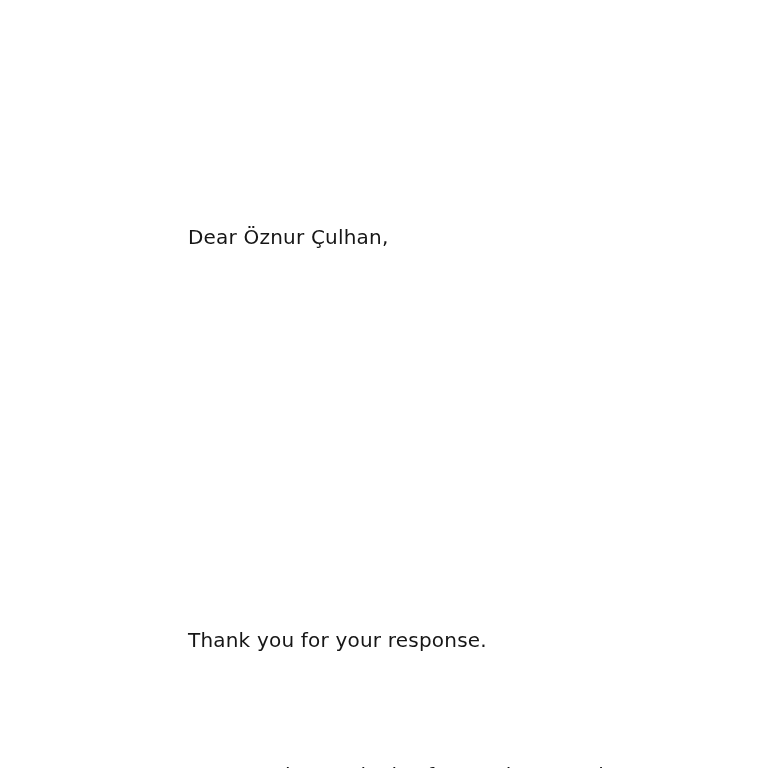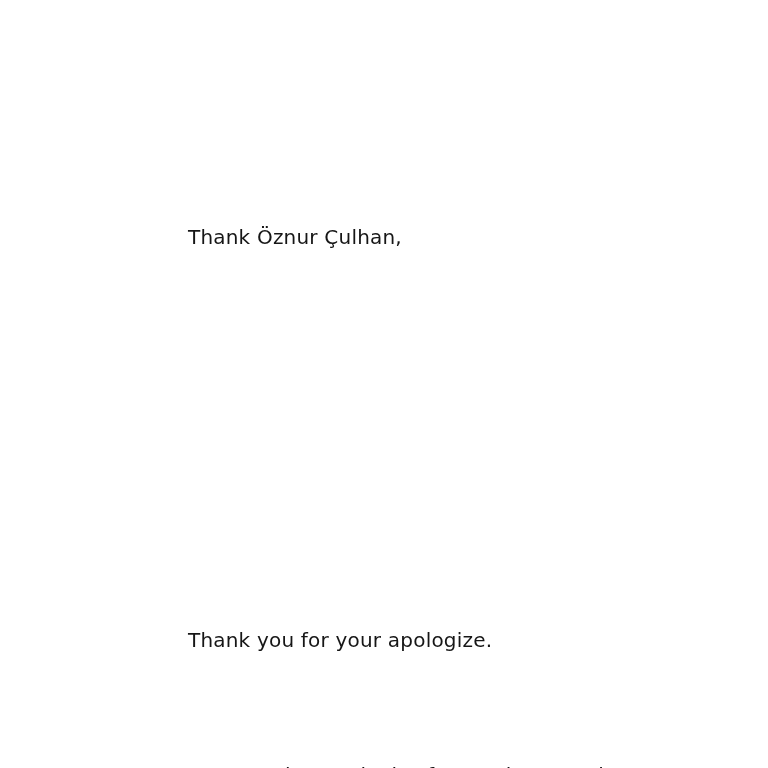--- a/index.html
+++ b/index.html
@@ -24,25 +24,25 @@
   .paragraph { margin: 0 0 43px 0; }
   .paragraph:last-child { margin-bottom: 0; }
   .line { height: 45px; }
 </style>
 </head>
 <body>
 
 <div class="email-body">
 
   <div class="paragraph">
-    <div class="line">Thank Öznur Çulhan,</div>
+    <div class="line">Dear Öznur Çulhan,</div>
   </div>
 
   <div class="paragraph">
-    <div class="line">Thank you for your apologize.</div>
+    <div class="line">Thank you for your response.</div>
     <div class="line">Once again I apologize for any inconvenience</div>
     
   </div>
 
   
 
   
 
   
 

